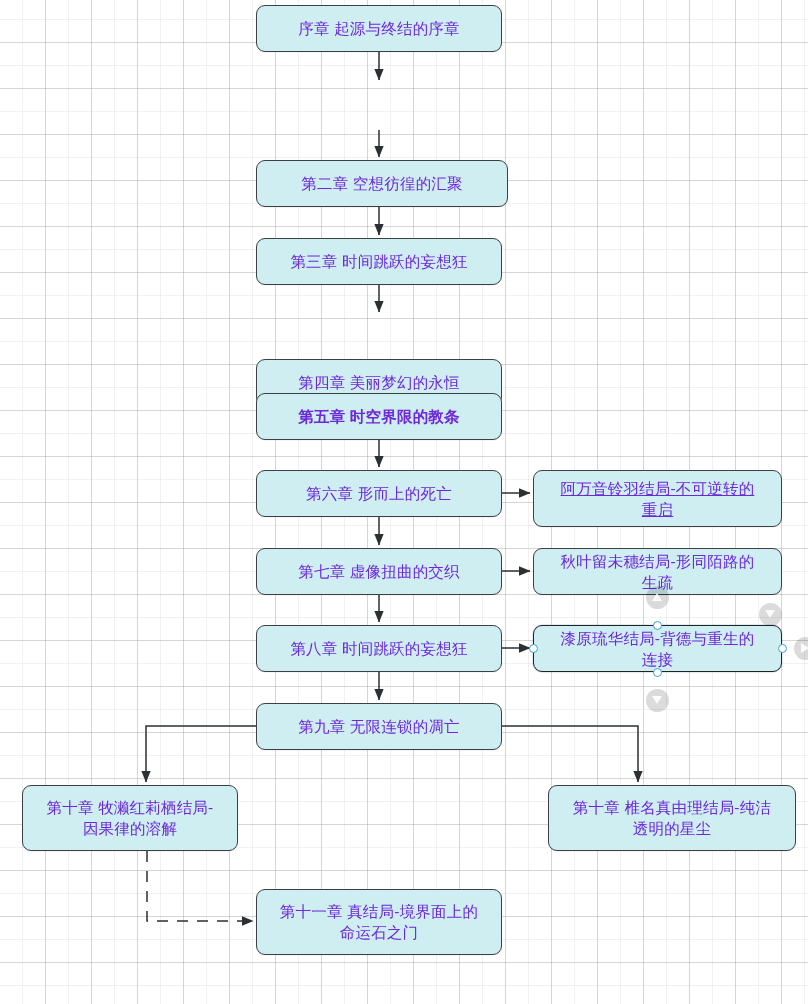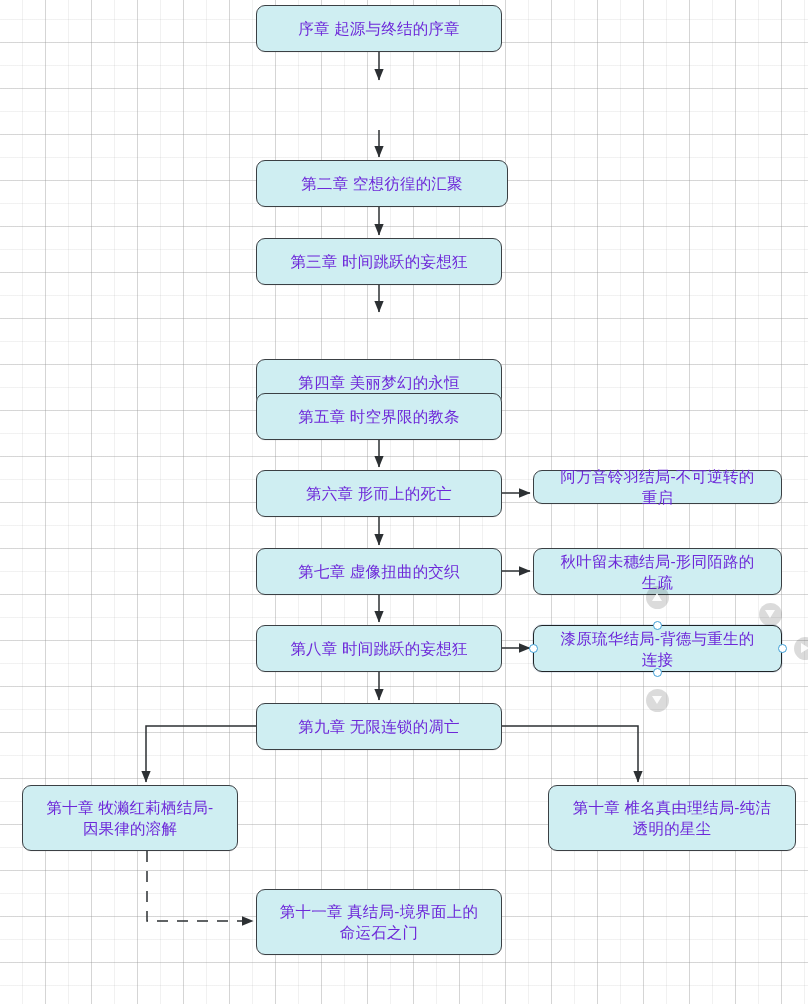--- a/index.html
+++ b/index.html
@@ -146,27 +146,27 @@
     </g>
     <g stroke="#2c3033" stroke-width="1.5" fill="none" marker-end="url(#arrow)" stroke-dasharray="11 9">
       <path d="M147,851 L147,921 L253,921"></path>
     </g>
   </svg>
 
   <div class="node" style="left:256px;top:5px;width:246px;height:47px;">序章 起源与终结的序章</div>
   <div class="node" style="left:256px;top:160px;width:252px;height:47px;">第二章 空想彷徨的汇聚</div>
   <div class="node" style="left:256px;top:238px;width:246px;height:47px;">第三章 时间跳跃的妄想狂</div>
   <div class="node" style="left:256px;top:315px;width:246px;height:47px;margin-top:44px;">第四章 美丽梦幻的永恒</div>
-  <div class="node" style="left:256px;top:393px;width:246px;height:47px;">第五章 时空界限的教条</div>
+  <div class="node" style="left:256px;top:393px;width:246px;height:47px;font-weight:bold;">第五章 时空界限的教条</div>
   <div class="node" style="left:256px;top:470px;width:246px;height:47px;">第六章 形而上的死亡</div>
   <div class="node" style="left:256px;top:548px;width:246px;height:47px;">第七章 虚像扭曲的交织</div>
   <div class="node" style="left:256px;top:625px;width:246px;height:47px;">第八章 时间跳跃的妄想狂</div>
   <div class="node" style="left:256px;top:703px;width:246px;height:47px;">第九章 无限连锁的凋亡</div>
 
-  <div class="node" style="left:533px;top:470px;width:249px;height:34px;">阿万音铃羽结局-不可逆转的重启</div>
+  <div class="node" style="left:533px;top:470px;width:249px;height:57px;text-decoration:underline;">阿万音铃羽结局-不可逆转的重启</div>
   <div class="node" style="left:533px;top:548px;width:249px;height:47px;">秋叶留未穗结局-形同陌路的生疏</div>
   <div class="node selected" style="left:533px;top:625px;width:249px;height:47px;">漆原琉华结局-背德与重生的连接</div>
 
   <div class="handle" style="left:657px;top:625px;"></div>
   <div class="handle" style="left:657px;top:672px;"></div>
   <div class="handle" style="left:533px;top:648px;"></div>
   <div class="handle" style="left:782px;top:648px;"></div>
 
   <div class="ctrl" style="left:657px;top:597px;">
     <span class="tri up"></span>

